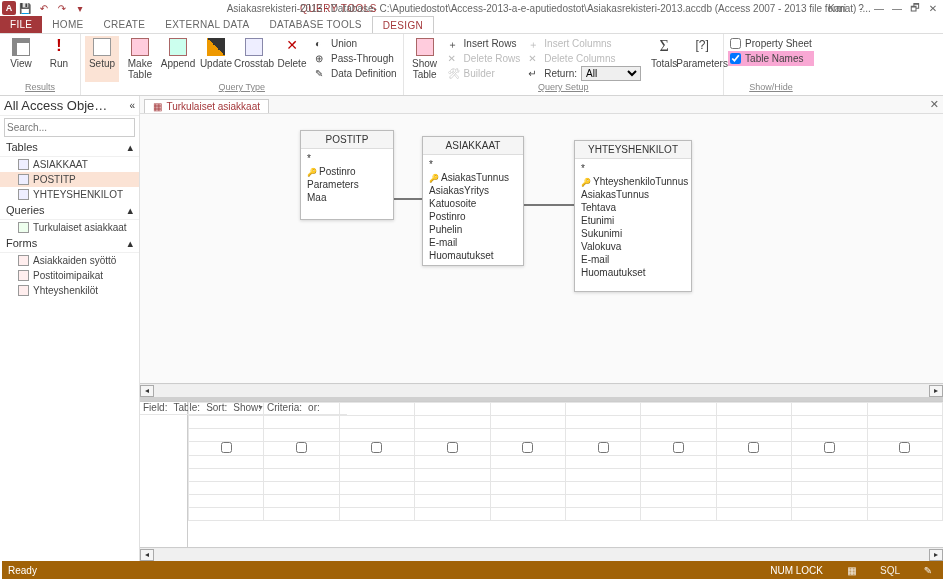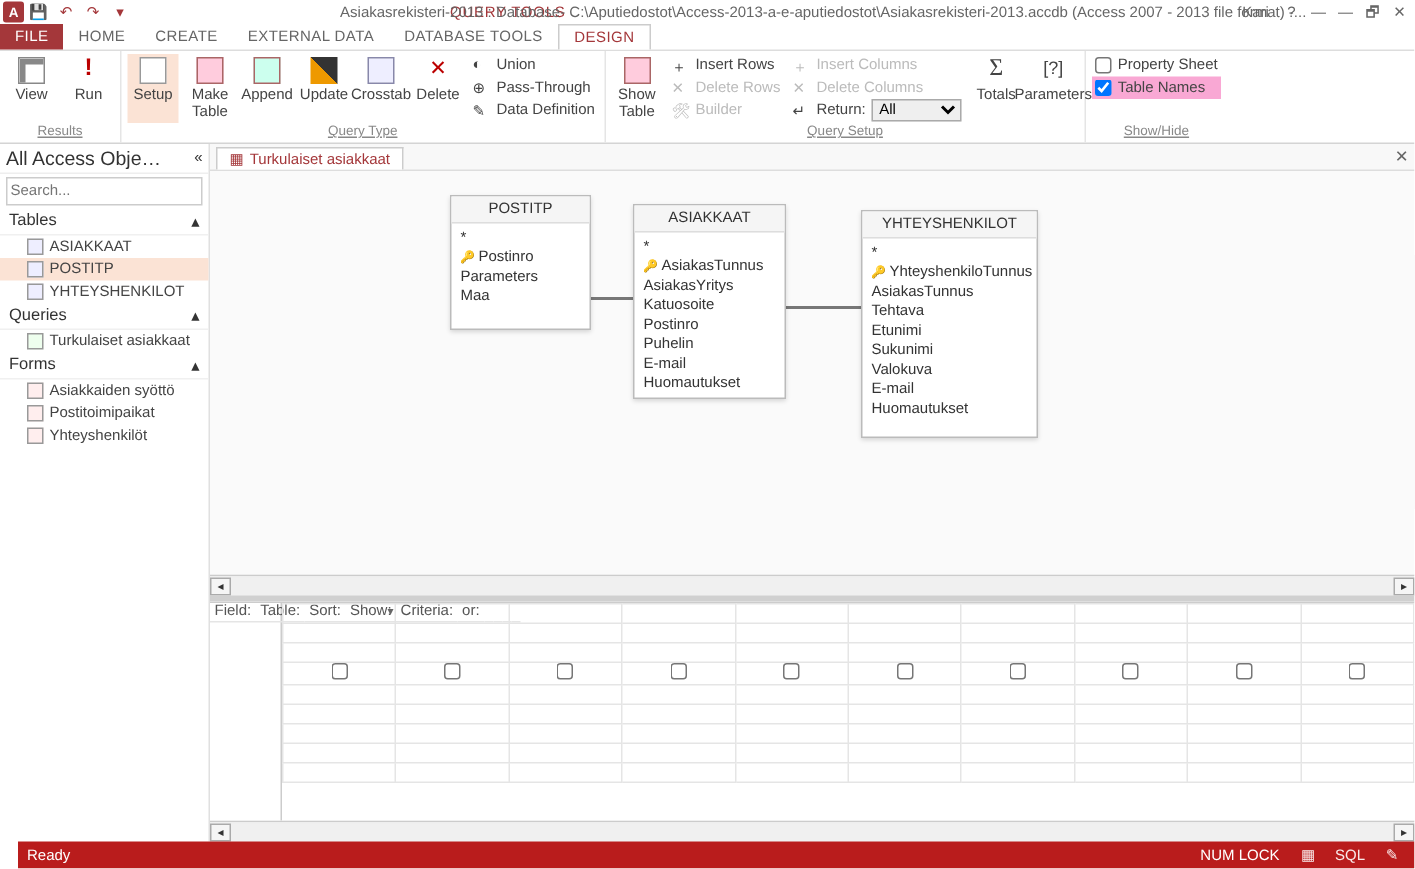--- a/index.html
+++ b/index.html
@@ -72,22 +72,22 @@
 .grid .rowheads { width:48px; border-right:1px solid #ccc; display:flex; flex-direction:row; }
 .grid .rowheads div { font-size:10px; text-align:right; padding:0 3px; height:13px; border-bottom:1px solid #e5e5e5; color:#555; }
 .grid .cols { flex:1; overflow:auto; }
 .grid table { border-collapse:collapse; width:100%; }
 .grid td { border:1px solid #e5e5e5; height:13px; width:76px; font-size:10px; }
 .grid td.hasdrop { position:relative; }
 .grid td.hasdrop::after { content:"▾"; position:absolute; right:1px; top:0; font-size:8px; color:#666; }
 .grid .show td { text-align:center; }
 .grid .show td input { width:11px; height:11px; }
 
-.statusbar { height:18px; background:#b91c1c; color:#fff; display:flex; align-items:center; justify-content:space-between; padding:0 6px; font-size:10px; position:absolute; bottom:0; left:12px; right:0; }
-.statusbar .right { display:flex; gap:10px; align-items:center; }
+.statusbar { height:18px; background:#a16207; color:#fff; display:flex; align-items:center; justify-content:space-between; padding:0 6px; font-size:10px; position:absolute; bottom:0; left:2px; right:0; }
+.statusbar .right { display:flex; gap:20px; align-items:center; }
 .statusbar .vbtn { width:18px; height:14px; display:inline-flex; align-items:center; justify-content:center; opacity:.9; cursor:pointer; }
 
 
 .i-table { background:#fcd; border:1px solid #a66; }
 .i-select { background:#fff; border:1px solid #999; position:relative; }
 .i-run { color:#b00; font-weight:bold; font-size:16px; line-height:16px; }
 .i-grid { background:#fff; border:1px solid #888; box-shadow:inset 4px 0 0 #888, inset 0 4px 0 #888; }
 .i-pencil { background:linear-gradient(45deg,#e90 50%,#333 50%); }
 .i-cross { background:linear-gradient(#eef,#eef); border:1px solid #88a; }
 .i-del { color:#b00; font-size:14px; line-height:14px; }

